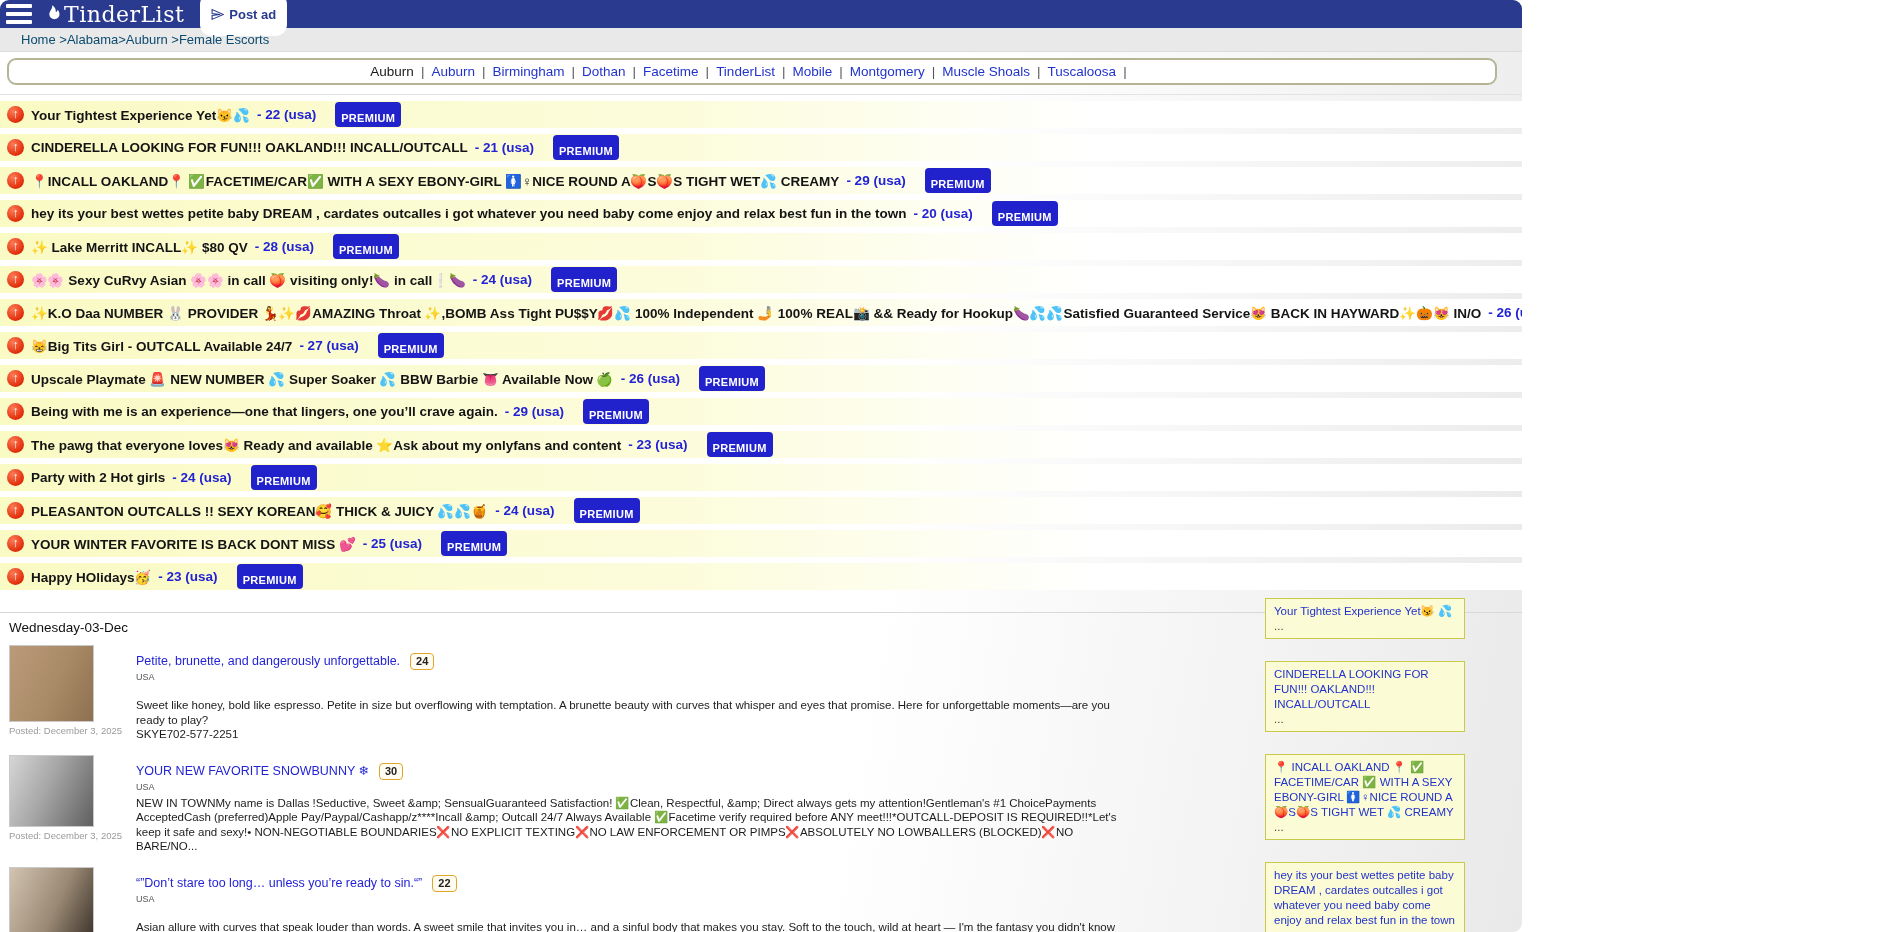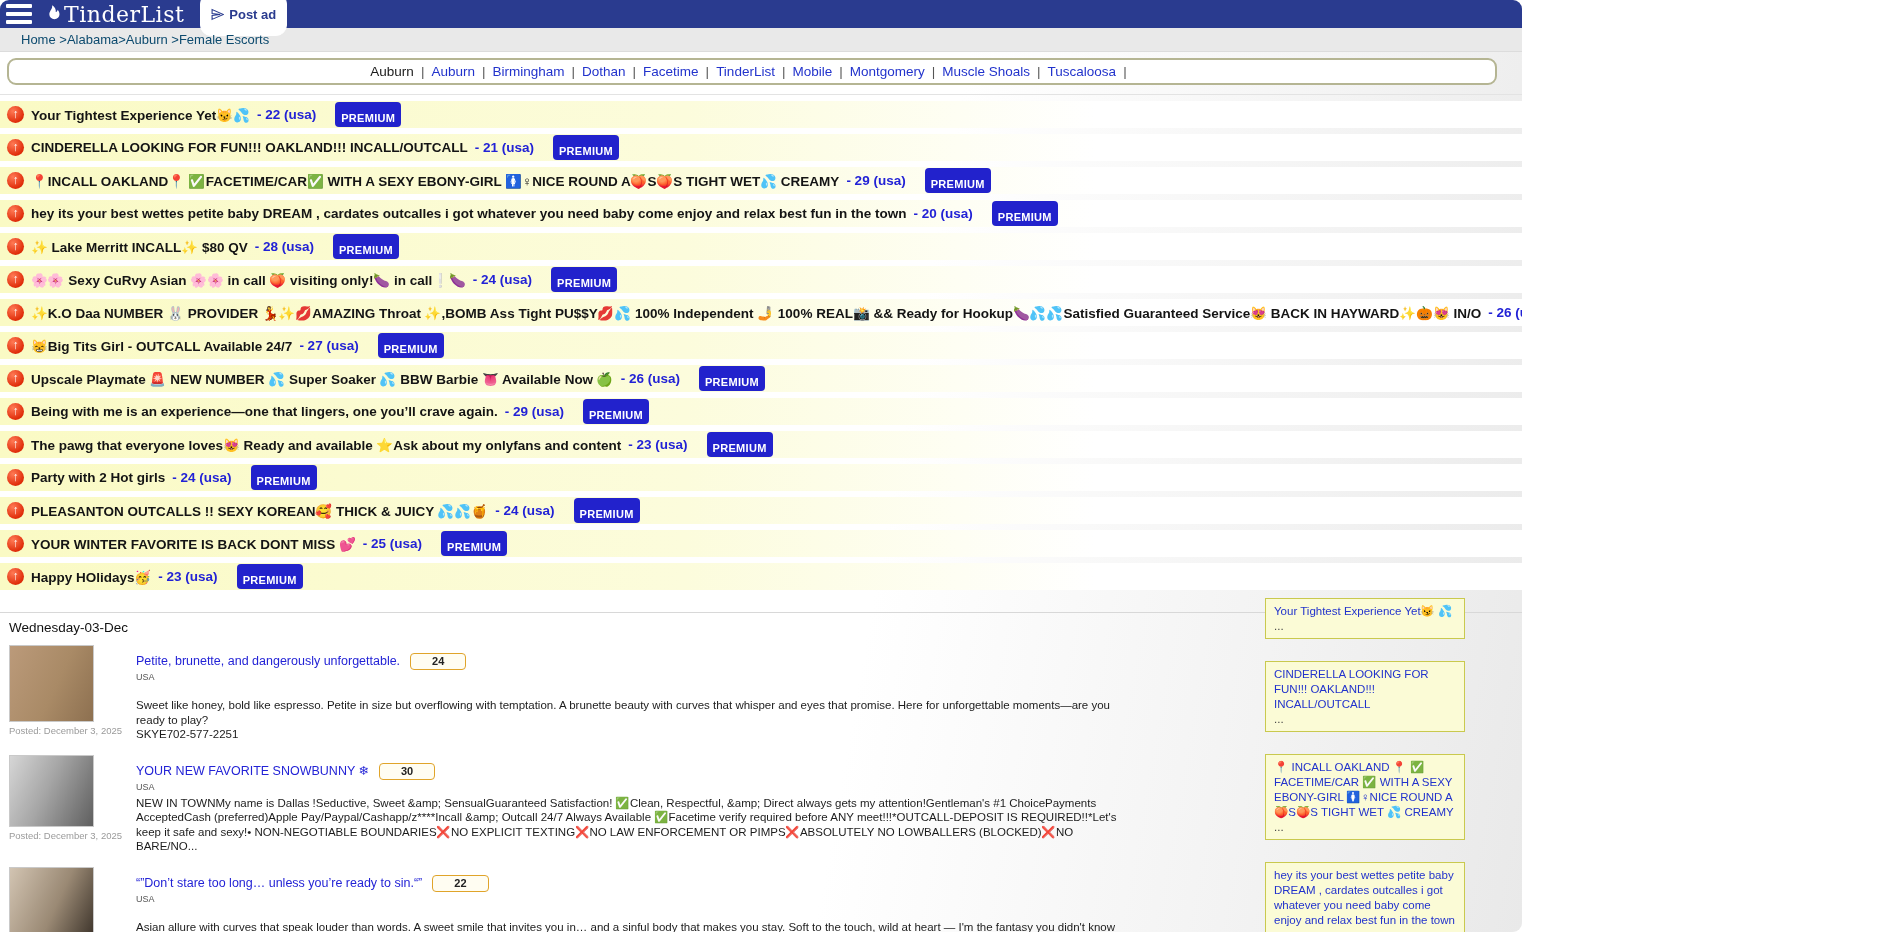--- a/index.html
+++ b/index.html
@@ -54,21 +54,21 @@
   .thumbcol { flex:0 0 85px; }
   .thumb { width:85px; border:1px solid #c9c9c9; cursor:pointer; }
   .t1 { height:77px; background:linear-gradient(115deg,#bb9a7a 0%,#a98a66 55%,#8d7050 100%); }
   .t2 { height:72px; background:linear-gradient(115deg,#d6d6d6 0%,#a6a6a6 45%,#5f5f5f 100%); }
   .t3 { height:73px; background:linear-gradient(115deg,#d2c4b2 0%,#9a8974 55%,#3c332a 100%); }
   .t4 { height:75px; background:repeating-linear-gradient(93deg,#caa94e 0 7px,#8a6d24 7px 14px,#e0c26a 14px 18px); }
   .posted { font-size:9.5px; color:#9a9a9a; margin-top:3px; white-space:nowrap; }
   .bodycol { max-width:990px; padding-top:6px; }
   .ltitle { font-size:12.5px; color:#2323d6; text-decoration:none; cursor:pointer; }
   .agebadge { display:inline-block; margin-left:10px; border:1px solid #e0a42a; border-radius:4px;
-    background:#fffdf2; color:#222; font-size:11px; font-weight:bold; padding:0 21px; line-height:15px; }
+    background:#fffdf2; color:#222; font-size:11px; font-weight:bold; padding:0 5px; line-height:15px; }
   .usa { font-size:9px; color:#555; margin-top:2px; }
   .desc { font-size:11.5px; color:#1c1c1c; line-height:14.5px; margin-top:16px; white-space:pre-line; }
   .desc.tight { margin-top:4px; }
 
   
   .sidebar { position:absolute; top:598px; right:57px; width:200px; }
   .sbox { border:1px solid #c9c94e; background:#fbfbd6; padding:5px 8px 4px; margin-bottom:22px;
     font-size:11.5px; line-height:15px; }
   .sbox a { color:#2233cc; text-decoration:none; cursor:pointer; }
   .sbox .dots { color:#444; }

